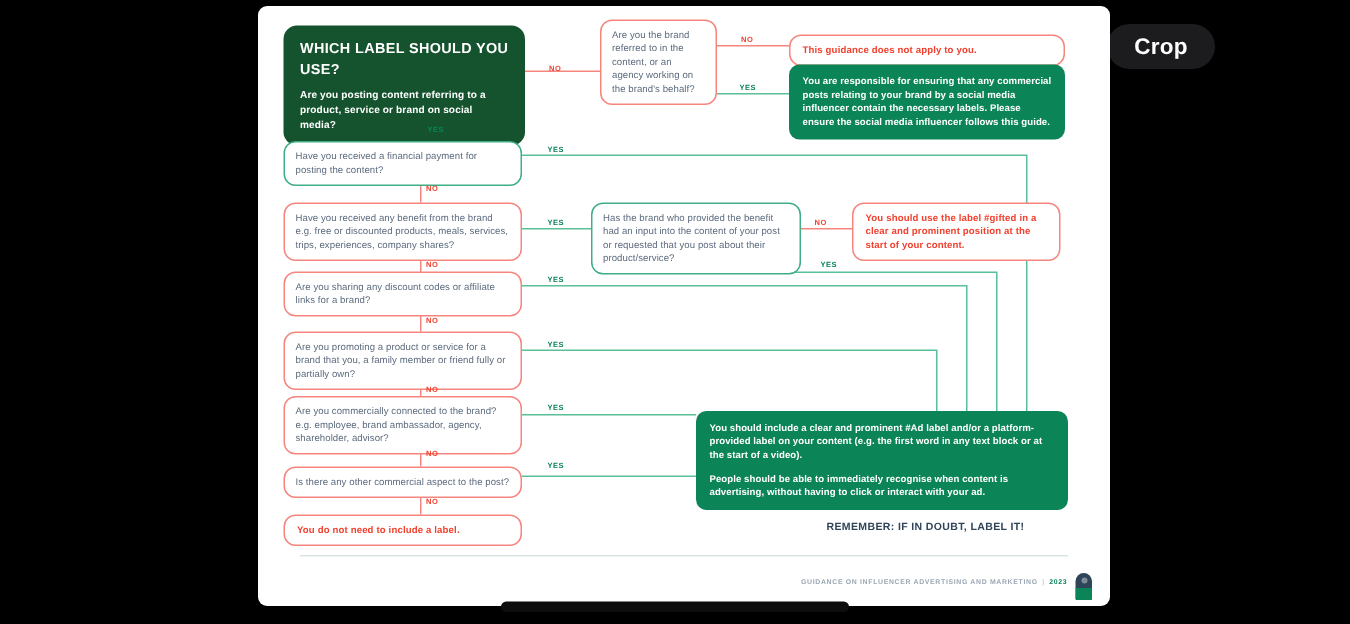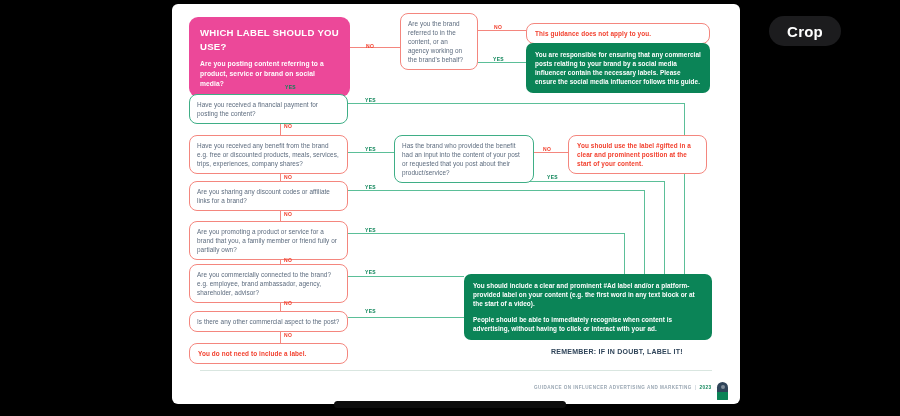--- a/index.html
+++ b/index.html
@@ -13,21 +13,21 @@
 
   
   .page{
     position:absolute;left:172px;top:4px;width:568px;height:400px;
     background:#ffffff;border-radius:6px;overflow:hidden;
   }
   .page-inner{position:absolute;left:0;top:0;width:568px;height:400px;}
 
   
   .crop-btn{
-    position:absolute;left:769px;top:16px;width:72px;height:30px;
+    position:absolute;left:738px;top:16px;width:72px;height:30px;
     background:#1c1c1e;border-radius:16px;color:#ffffff;
     font-size:15px;font-weight:700;letter-spacing:.2px;
     display:flex;align-items:center;justify-content:center;
     cursor:pointer;
   }
 
   
   .scroll-track{
     position:absolute;left:176px;top:400px;width:560px;height:9px;
     background:transparent;
@@ -54,21 +54,21 @@
     border:1px solid #f4867e;background:#ffffff;color:#f2402e;
     font-weight:700;padding:5px 8px;letter-spacing:.1px;
   }
   .out-green{
     background:#0b8457;color:#ffffff;padding:7px 9px;border-radius:7px;
     font-weight:700;letter-spacing:.05px;
   }
   .out-green p{margin:0;}
   .out-green p+p{margin-top:7px;}
   .hero{
-    background:#ec4899;color:#ffffff;border-radius:9px;padding:9px 11px;
+    background:#14532d;color:#ffffff;border-radius:9px;padding:9px 11px;
   }
   .hero h1{
     margin:0 0 6px 0;font-size:9.6px;font-weight:700;letter-spacing:.25px;
   }
   .hero h2{
     margin:0;font-size:6.7px;font-weight:700;line-height:1.45;letter-spacing:.1px;
   }
 
   
   .elabel{

